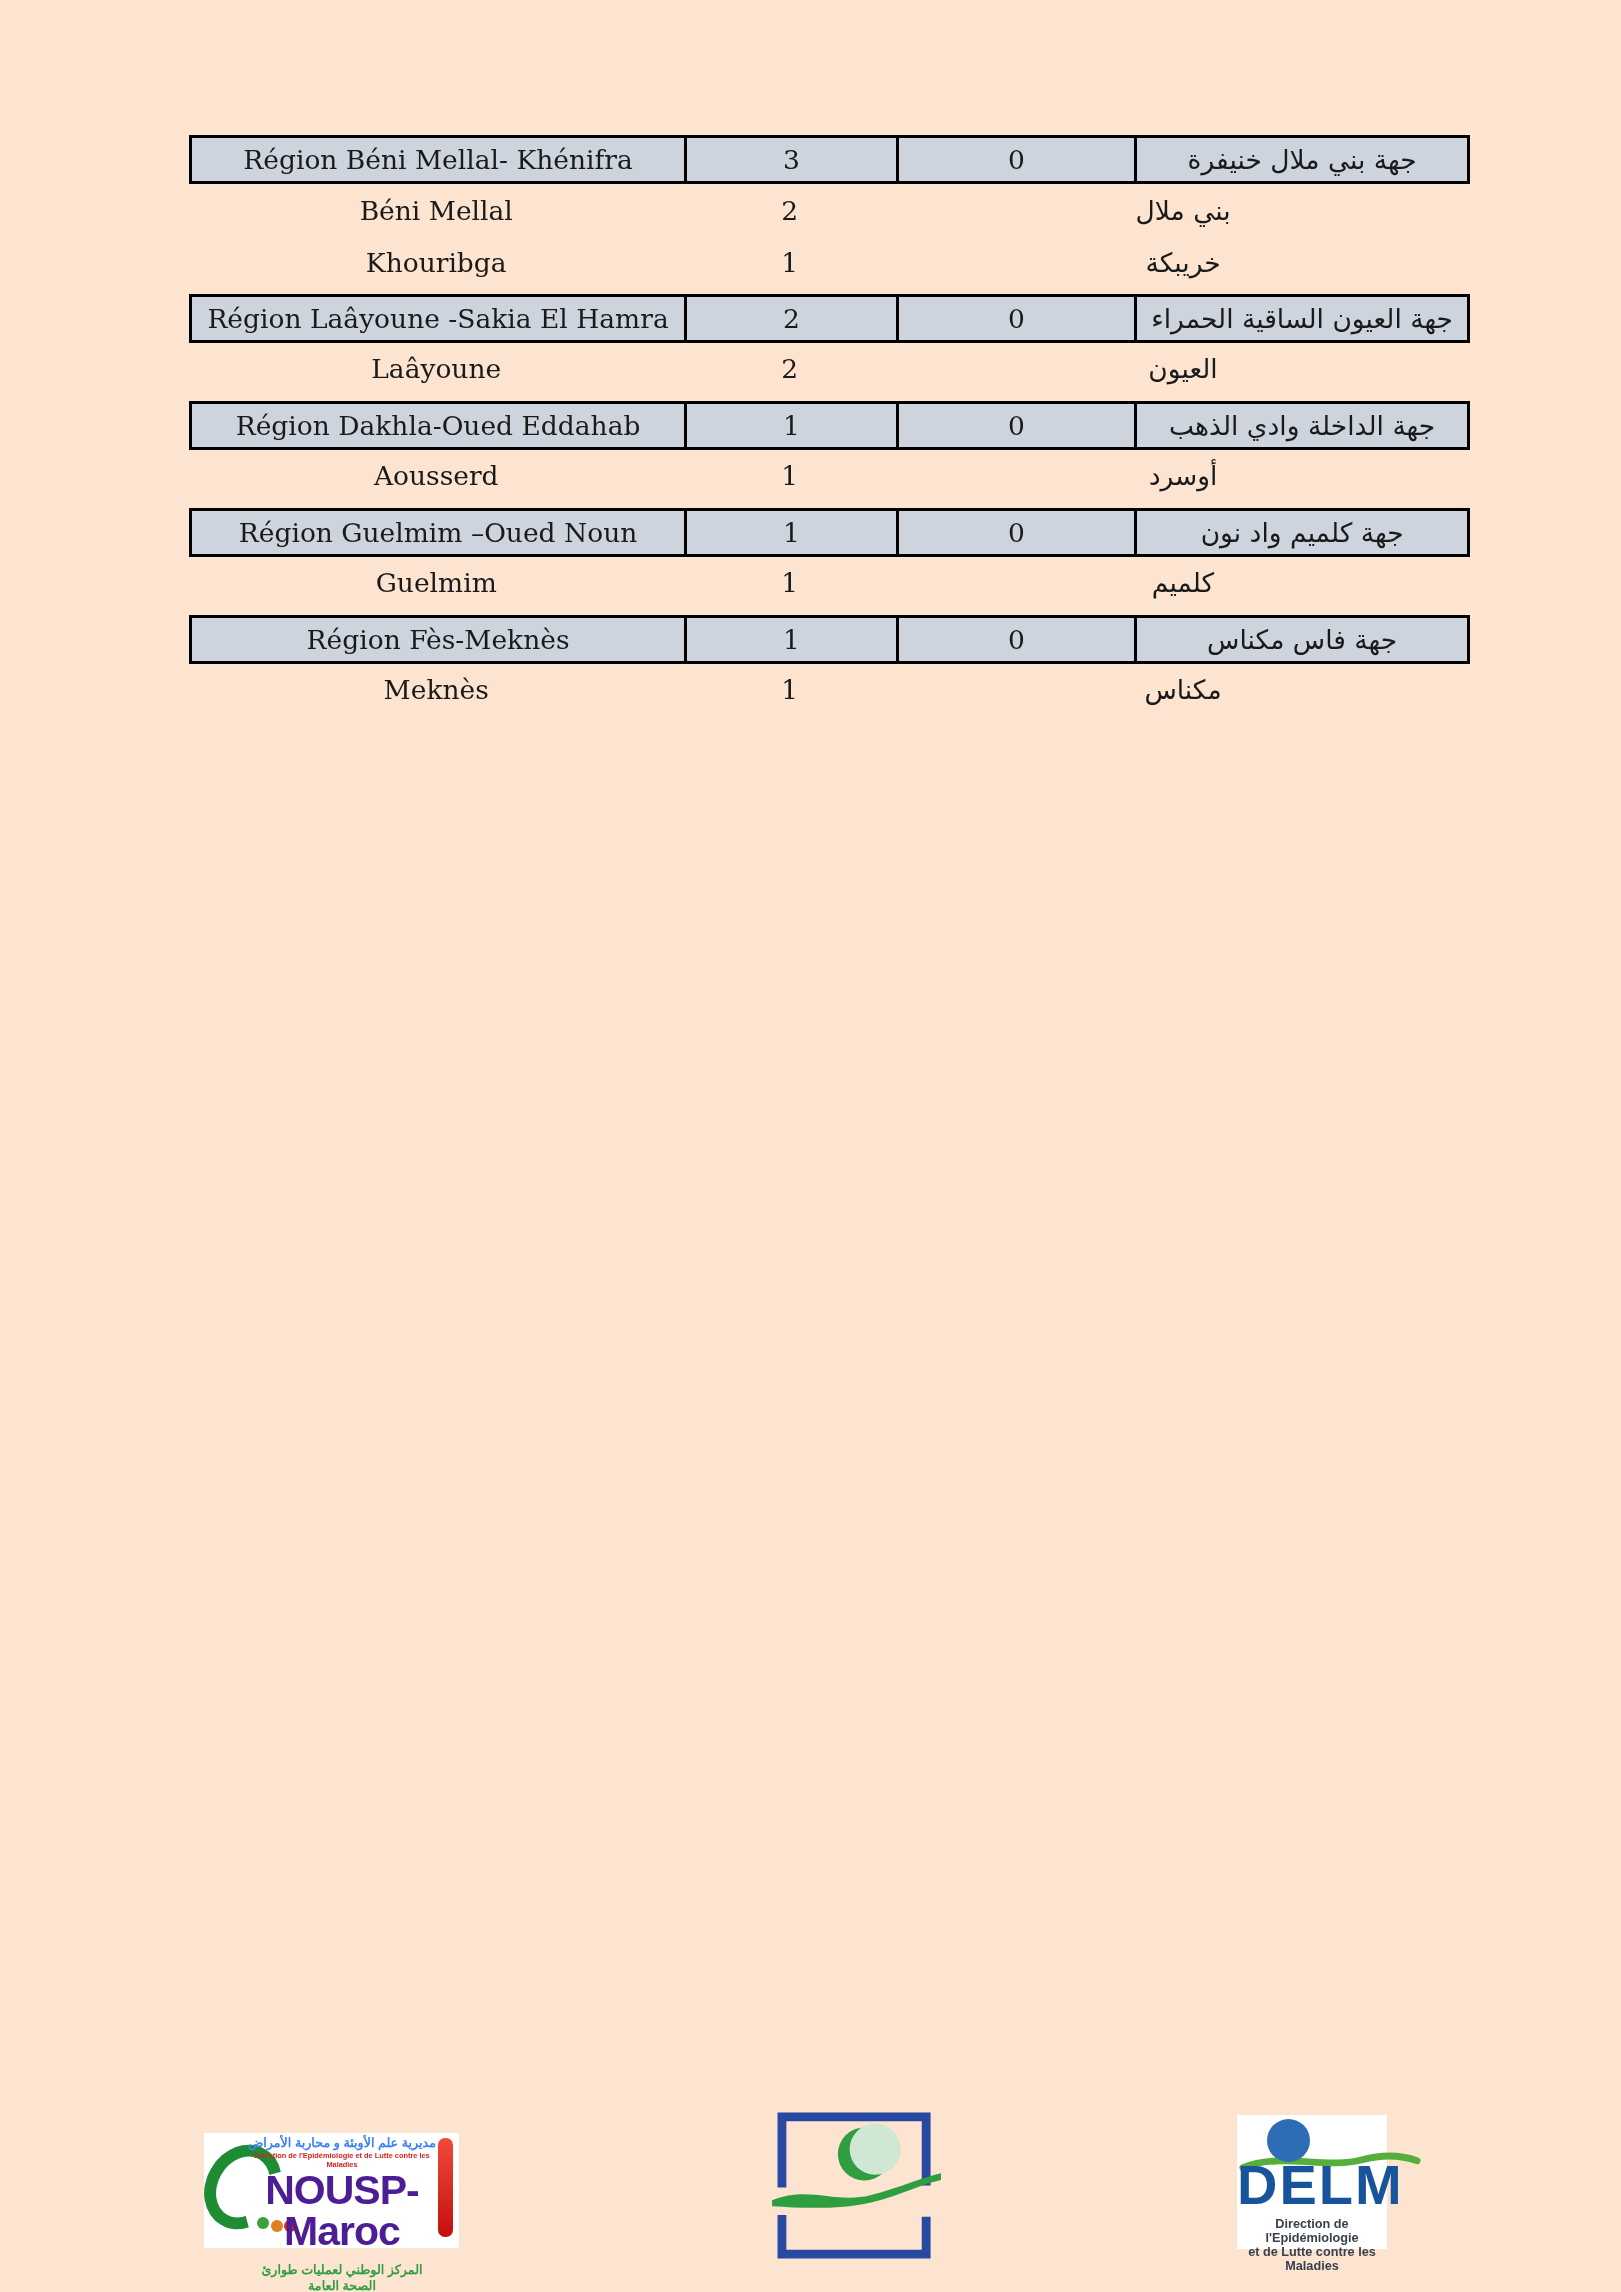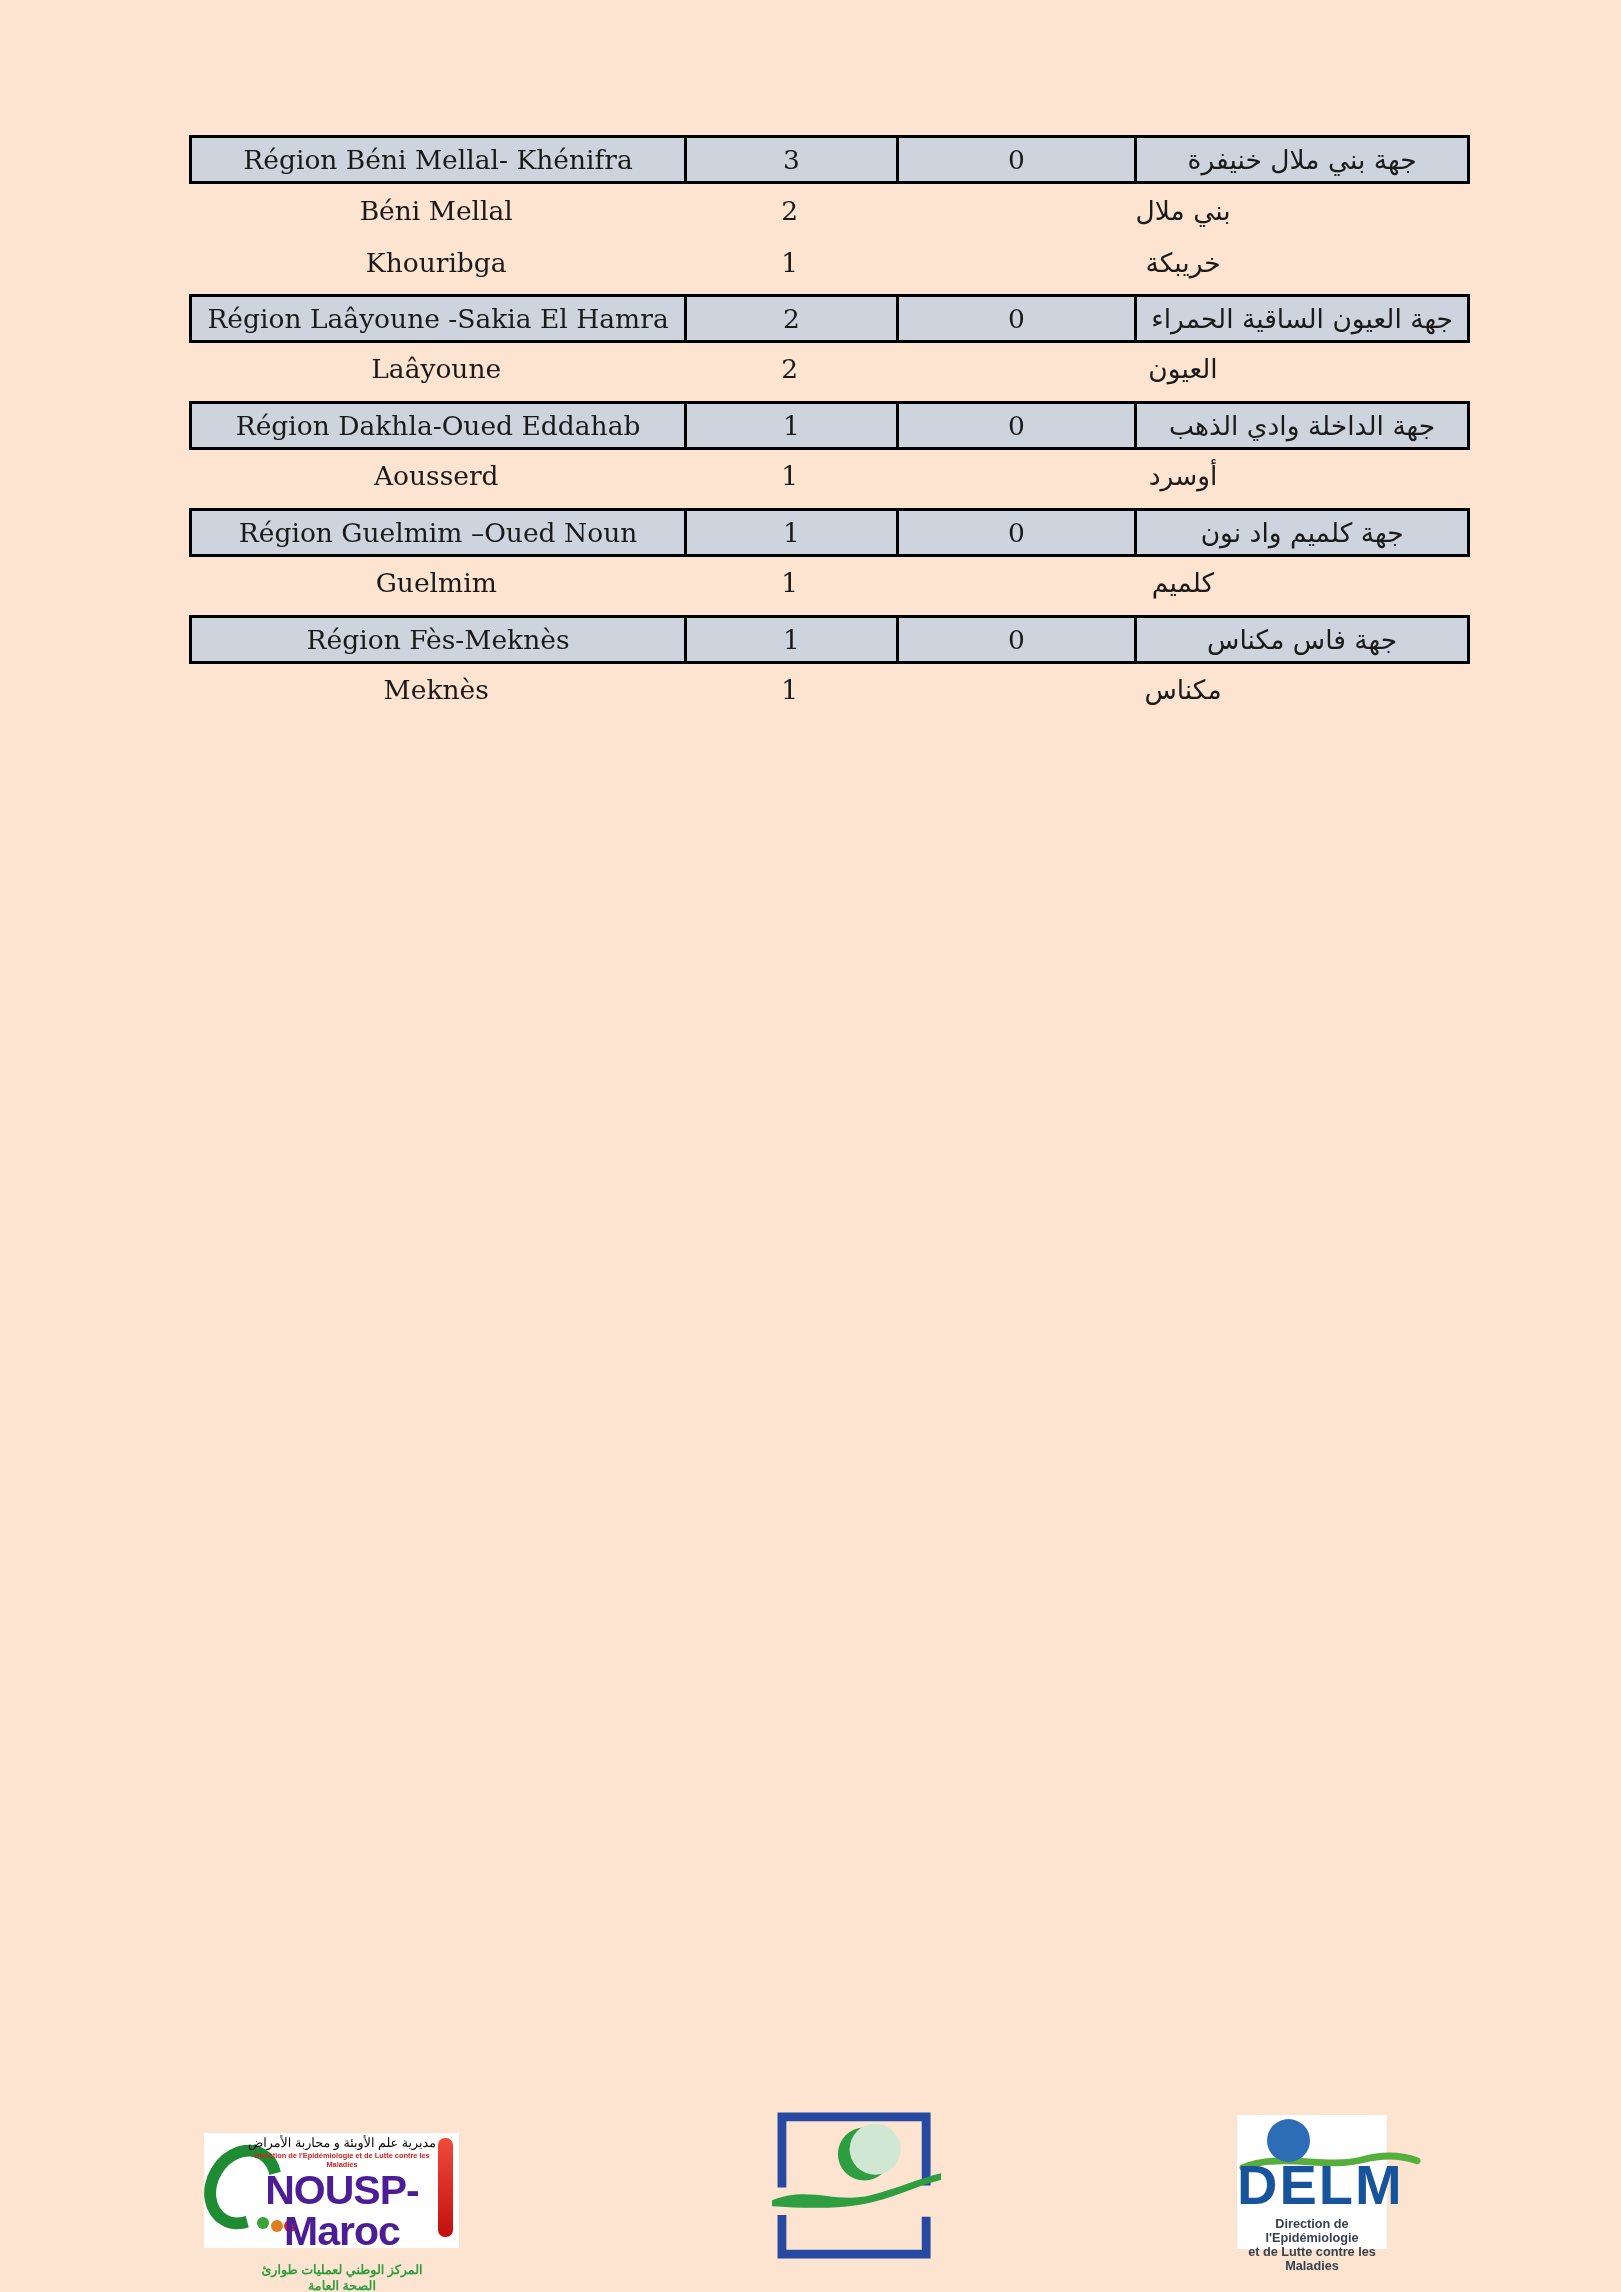--- a/index.html
+++ b/index.html
@@ -27,21 +27,21 @@
   .nousp { position:absolute; left:204px; top:2133px; width:255px; height:115px; background:#fff; }
   .nousp-arc { position:absolute; left:2px; top:9.8px; width:74px; height:88px;
                border:12.7px solid #1f8c33; border-radius:50%; border-right-color:transparent;
                transform:rotate(30deg); }
   .nousp-dot { position:absolute; width:11.8px; height:11.8px; border-radius:50%; }
   .nousp-dot.d1 { left:53px; top:84px; background:#3aa33a; }
   .nousp-dot.d2 { left:67px; top:87px; background:#e07f1f; }
   .nousp-dot.d3 { left:80px; top:87px; background:#d42323; }
   .nousp-text { position:absolute; left:41px; top:2.9px; width:194px; text-align:center;
                 font-family:"Liberation Sans", sans-serif; }
-  .nousp-ar-top { font-size:12.7px; color:#000000; font-weight:normal; direction:rtl; line-height:14.7px; }
+  .nousp-ar-top { font-size:12.7px; color:#3b82f6; font-weight:bold; direction:rtl; line-height:14.7px; }
   .nousp-fr-top { font-size:7.4px; color:#d42323; font-weight:bold; line-height:9.8px; }
   .nousp-name { font-size:41px; font-weight:bold; color:#4c1d95; line-height:41px; letter-spacing:-1px; }
   .nousp-ar-bot { font-size:12.7px; color:#2f9e41; font-weight:bold; direction:rtl; line-height:15.7px; margin-top:11px; }
   .nousp-fr-bot { font-size:6.9px; color:#d42323; font-weight:bold; line-height:8.8px; }
   .nousp-bar { position:absolute; right:5.9px; top:4.9px; width:14.7px; height:99px; border-radius:6.9px;
                background:linear-gradient(180deg,#f04a3a,#c40f0f); }
 
   
   .ministry { position:absolute; left:772px; top:2107px; width:169px; height:155px; }
 

